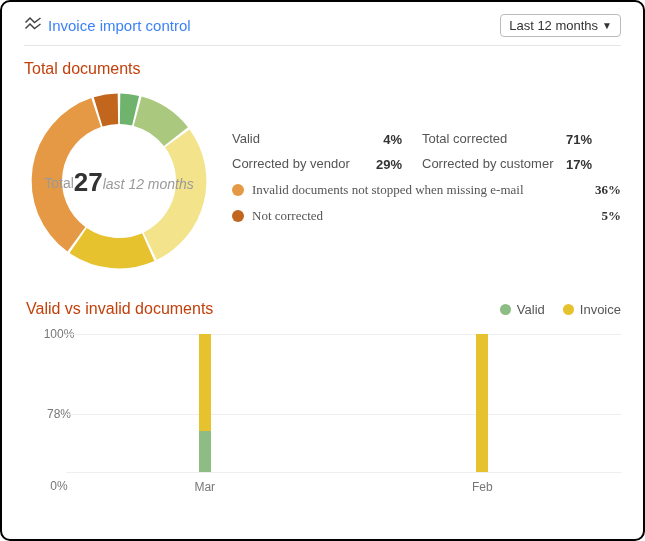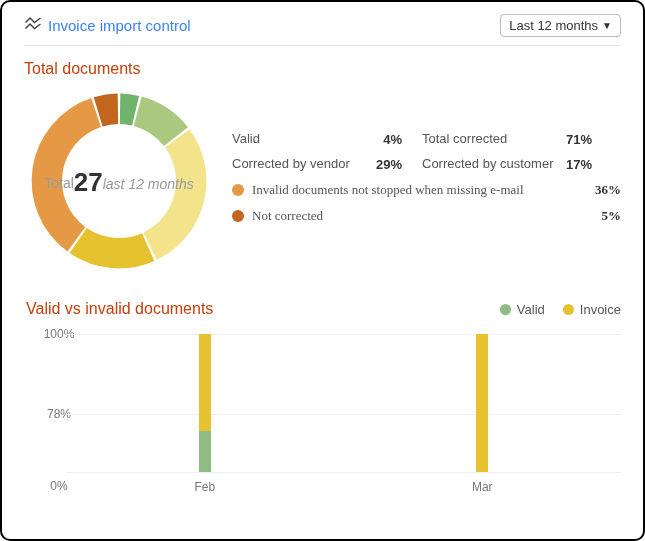--- a/index.html
+++ b/index.html
@@ -277,17 +277,17 @@
           </div>
         </div>
         <div class="bar-group">
           <div class="bar-stack">
             <div class="seg" style="height: 100%; background: rgb(231, 194, 47);"></div>
             <div class="seg" style="height: 0%; background: rgb(141, 188, 132);"></div>
           </div>
         </div>
       </div>
     <div class="x-labels" id="x-labels">
+        <span>Mar</span>
         <span>Feb</span>
-        <span>Mar</span>
       </div>
   </div>
 </div>
 
 </body></html>

